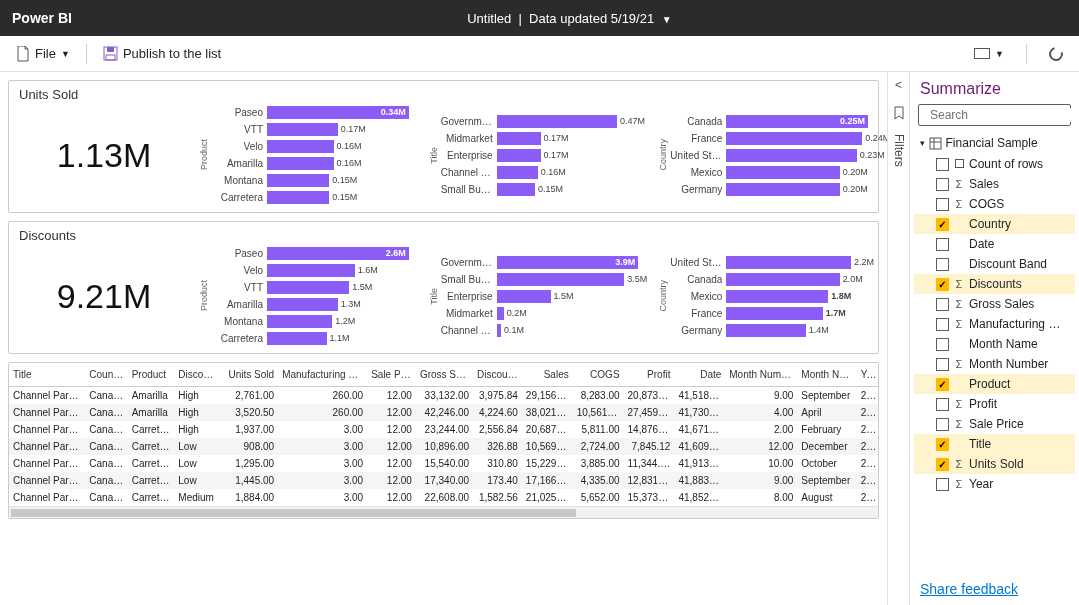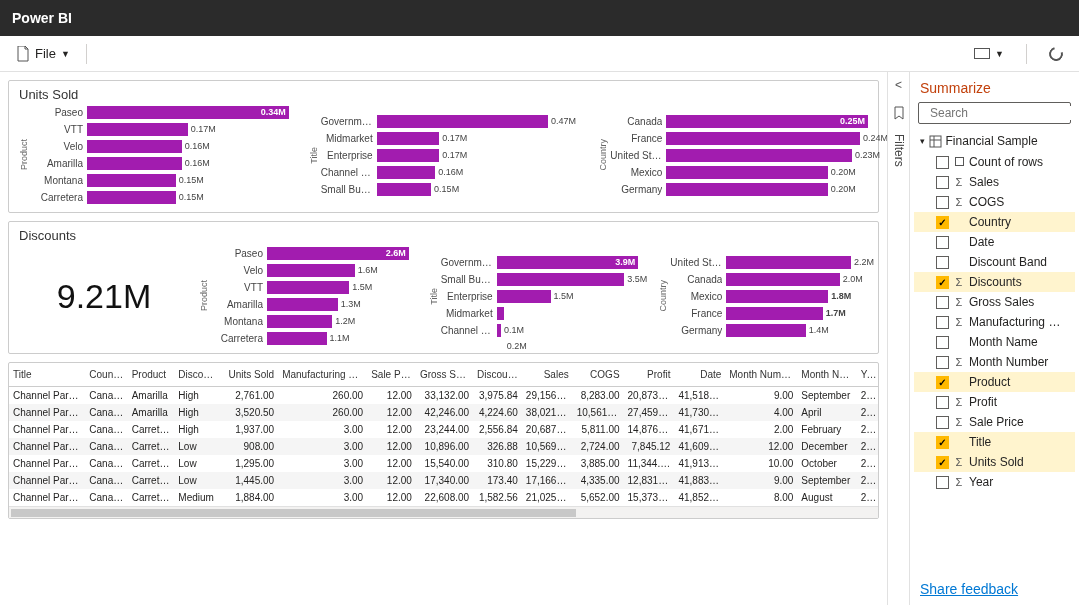--- a/index.html
+++ b/index.html
@@ -25,89 +25,104 @@
 .card-title { font-size: 13px; color: #333; margin-bottom: 4px; }
 .card-body { display: flex; align-items: center; gap: 10px; }
 .big-num { font-size: 34px; font-weight: 400; width: 170px; text-align: center; color: #111; }
 .charts-row { flex: 1; display: flex; gap: 20px; }
 .mini-chart { flex: 1; display: flex; align-items: center; gap: 2px; }
 .axis-label { writing-mode: vertical-rl; transform: rotate(180deg); font-size: 9px; color: #666; text-align: center; }
 .bars { flex: 1; display: flex; flex-direction: column; gap: 4px; }
 .bar-row { display: flex; align-items: center; gap: 4px; font-size: 10px; color: #444; }
 .bar-label { width: 52px; text-align: right; white-space: nowrap; overflow: hidden; text-overflow: ellipsis; }
 .bar-track { flex: 1; position: relative; height: 13px; }
-.bar-fill { position: absolute; left: 0; top: 0; bottom: 0; background: #a21caf; }
+.bar-fill { position: absolute; left: 0; top: 0; bottom: 0; background: #8b5cf6; }
 .bar-inside { color: #fff; font-size: 9px; font-weight: 600; position: absolute; right: 3px; top: 1px; }
 .bar-outside { position: absolute; top: 1px; font-size: 9px; color: #444; }
 
 .table-card { border: 1px solid #ccc; border-radius: 2px; padding: 0; }
 .data-table { width: 100%; border-collapse: collapse; font-size: 10px; table-layout: fixed; }
 .data-table th { text-align: left; font-weight: 400; color: #333; padding: 6px 4px; border-bottom: 1px solid #ccc; white-space: nowrap; overflow: hidden; text-overflow: ellipsis; }
 .data-table th.num, .data-table td.num { text-align: right; }
 .data-table td { padding: 3px 4px; white-space: nowrap; overflow: hidden; text-overflow: ellipsis; }
 .data-table tr:nth-child(even) td { background: #f5f5f5; }
 .hscroll { height: 12px; background: #f3f2f1; border-top: 1px solid #e1e1e1; position: relative; }
 .hscroll-thumb { position: absolute; left: 2px; top: 2px; height: 8px; width: 65%; background: #c8c8c8; }
 
 .rail { width: 22px; border-left: 1px solid #e1e1e1; display: flex; flex-direction: column; align-items: center; padding-top: 6px; gap: 14px; color: #555; }
 .rail-item { cursor: pointer; font-size: 12px; }
 .rail-filters { writing-mode: vertical-rl; font-size: 12px; color: #444; }
 
 .side { width: 170px; border-left: 1px solid #e1e1e1; display: flex; flex-direction: column; }
-.side-header { font-size: 14px; padding: 8px 10px 6px 10px; color: #c2410c; }
+.side-header { font-size: 16px; padding: 8px 10px 6px 10px; color: #701a75; }
 .search-box { margin: 0 8px 6px 8px; border: 1px solid #605e5c; border-radius: 2px; display: flex; align-items: center; padding: 3px 6px; gap: 5px; }
 .search-box input { border: none; outline: none; font-size: 12px; flex: 1; }
 .field-tree { flex: 1; overflow-y: auto; padding: 0 4px; }
 .tree-root { display: flex; align-items: center; gap: 4px; padding: 4px 6px; font-size: 12px; cursor: pointer; }
 .field-item { display: flex; align-items: center; gap: 5px; padding: 3px 6px 3px 22px; font-size: 12px; cursor: pointer; }
 .field-item.selected { background: #fff4ce; }
 .cb { width: 13px; height: 13px; border: 1px solid #605e5c; display: inline-flex; align-items: center; justify-content: center; font-size: 10px; background: #fff; }
 .cb.checked { background: #ffb900; border-color: #ffb900; color: #000; font-weight: bold; }
 .sigma { font-size: 11px; color: #555; width: 10px; text-align: center; }
 .footer-link { padding: 8px 10px; color: #0078d4; font-size: 14px; text-decoration: underline; cursor: pointer; }
 
 svg { display: block; }
 </style>
 </head>
 <body>
 
 <div class="topbar">
   <span class="brand">Power BI</span>
+  <div class="center">
+    <span>Untitled</span>
+    &nbsp;|&nbsp;
+    <span>Data updated 5/19/21</span>
+    <span class="caret">▼</span>
+  </div>
 </div>
 
 <div class="toolbar">
   <div class="toolbar-left">
     <div class="tb-btn">
       <svg width="14" height="16" viewBox="0 0 14 16">
           <path d="M2 0h7l3 3v12H2z" fill="none" stroke="#555"></path>
           <path d="M9 0v3h3" fill="none" stroke="#555"></path>
         </svg>
       <span>File</span>
       <span class="caret" style="font-size:9px;">▼</span>
     </div>
     <div class="tb-sep"></div>
+    <div class="tb-btn">
+      <svg width="15" height="15" viewBox="0 0 15 15">
+          <rect x="1" y="1" width="13" height="13" fill="none" stroke="#8661c5"></rect>
+          <rect x="4" y="1" width="7" height="5" fill="#8661c5"></rect>
+          <rect x="3" y="9" width="9" height="5" fill="none" stroke="#8661c5"></rect>
+        </svg>
+      <span>Publish to the list</span>
+    </div>
   </div>
   <div class="toolbar-right">
     <div class="tb-btn">
       <span class="rect-icon"></span>
       <span class="caret" style="font-size:9px;">▼</span>
     </div>
     <div class="tb-sep"></div>
     <div class="tb-btn">
       <span class="refresh-icon"></span>
     </div>
   </div>
 </div>
 
 <div class="main">
   <div class="canvas">
 
     <div class="card">
       <div class="card-title">Units Sold</div>
       <div class="card-body">
+        <div class="big-num">1.13M</div>
         <div class="charts-row" id="units-charts">
             <div class="mini-chart">
               <div class="axis-label">Product</div>
               <div class="bars">
                 <div class="bar-row">
                   <div class="bar-label">Paseo</div>
                   <div class="bar-track">
                     <div class="bar-fill" style="width: 100%;">
                       <span class="bar-inside">0.34M</span>
                     </div>
@@ -309,21 +324,21 @@
                 <div class="bar-row">
                   <div class="bar-label">Enterprise</div>
                   <div class="bar-track">
                     <span class="bar-outside" style="left: calc(38% + 3px);">1.5M</span>
                     <div class="bar-fill" style="width: 38%;"></div>
                   </div>
                 </div>
                 <div class="bar-row">
                   <div class="bar-label">Midmarket</div>
                   <div class="bar-track">
-                    <span class="bar-outside" style="left: calc(5% + 3px); margin-top: 33px;">0.2M</span>
+                    <span class="bar-outside" style="left: calc(5% + 3px);">0.2M</span>
                     <div class="bar-fill" style="width: 5%;"></div>
                   </div>
                 </div>
                 <div class="bar-row">
                   <div class="bar-label">Channel P…</div>
                   <div class="bar-track">
                     <span class="bar-outside" style="left: calc(3% + 3px);">0.1M</span>
                     <div class="bar-fill" style="width: 3%;"></div>
                   </div>
                 </div>

